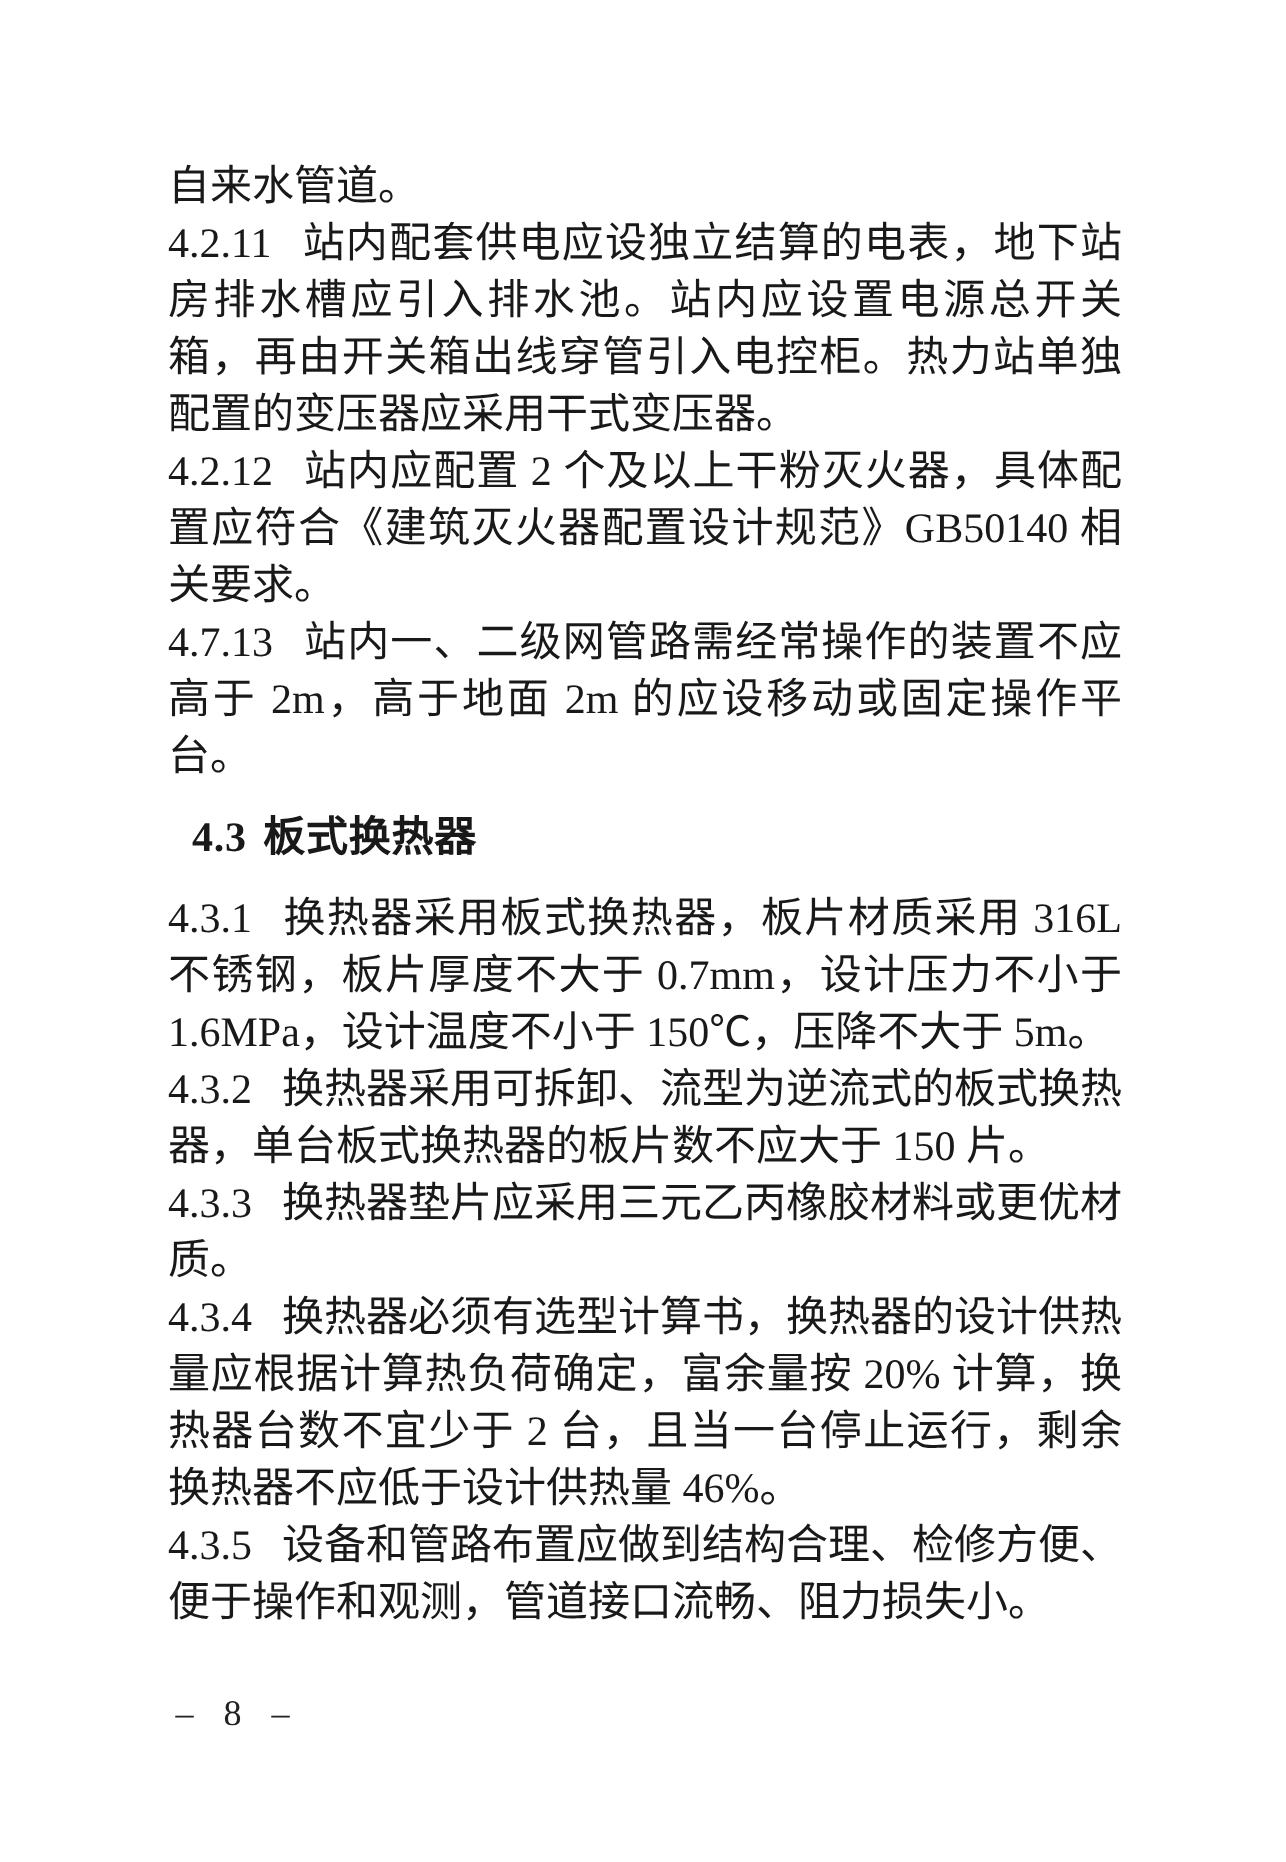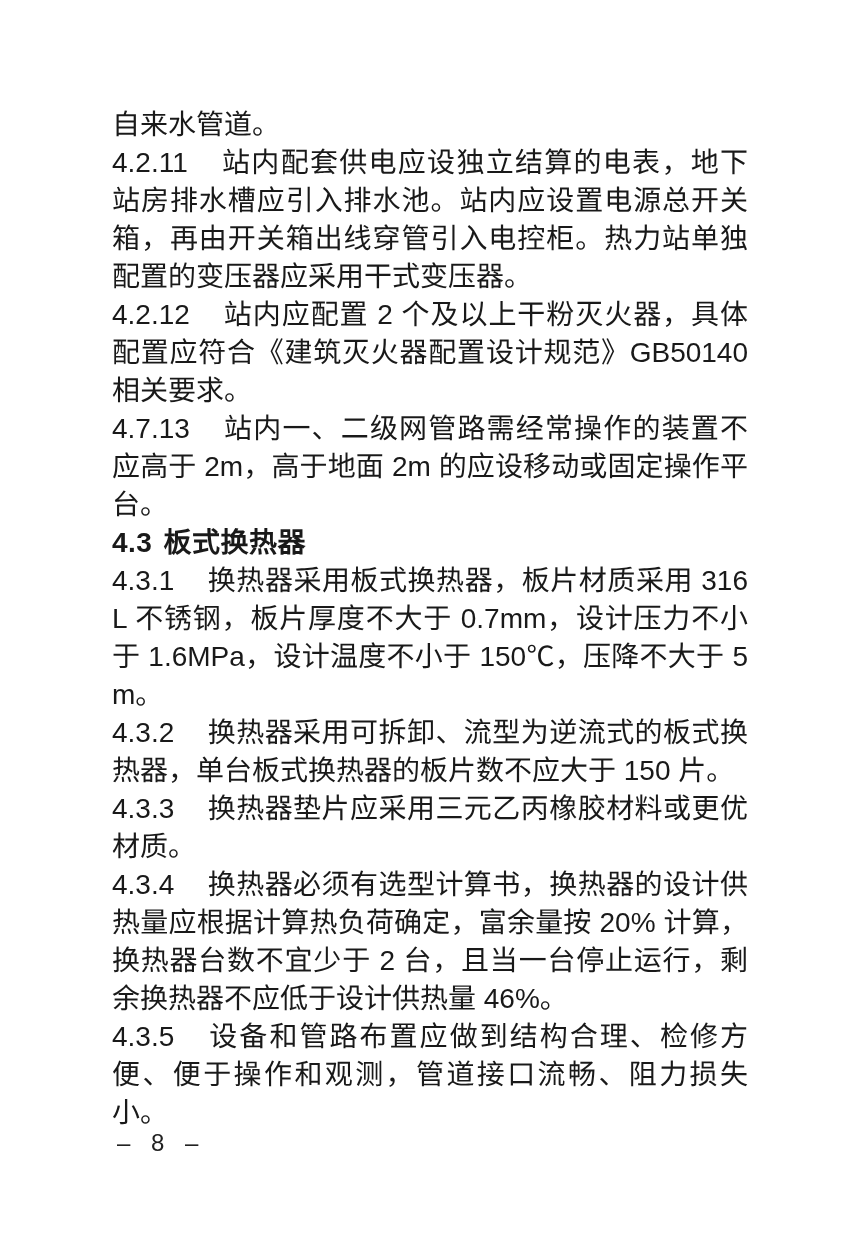--- a/index.html
+++ b/index.html
@@ -12,42 +12,42 @@
     height: 1241px;
     background: #ffffff;
     overflow: hidden;
   }
   .page {
     position: relative;
     width: 857px;
     height: 877px;
     background: #ffffff;
     color: #191919;
-    font-family: Liberation Sans, sans-serif;
+    font-family: Liberation Serif, serif;
   }
   .content {
     position: absolute;
     left: 112px;
     top: 106px;
     width: 636px;
   }
   .para {
     margin: 0;
     font-size: 28px;
     line-height: 38px;
     text-align: justify;
     word-break: break-all;
   }
   .num {
     display: inline-block;
-    margin-right: 33px;
+    margin-right: 20px;
     white-space: nowrap;
   }
   .heading {
-    margin: 0;
+    margin: 16px;
     font-size: 28px;
     line-height: 38px;
     font-weight: 700;
     letter-spacing: 0.5px;
   }
   .heading .num {
     margin-right: 11px;
   }
   .page-number {
     position: absolute;

